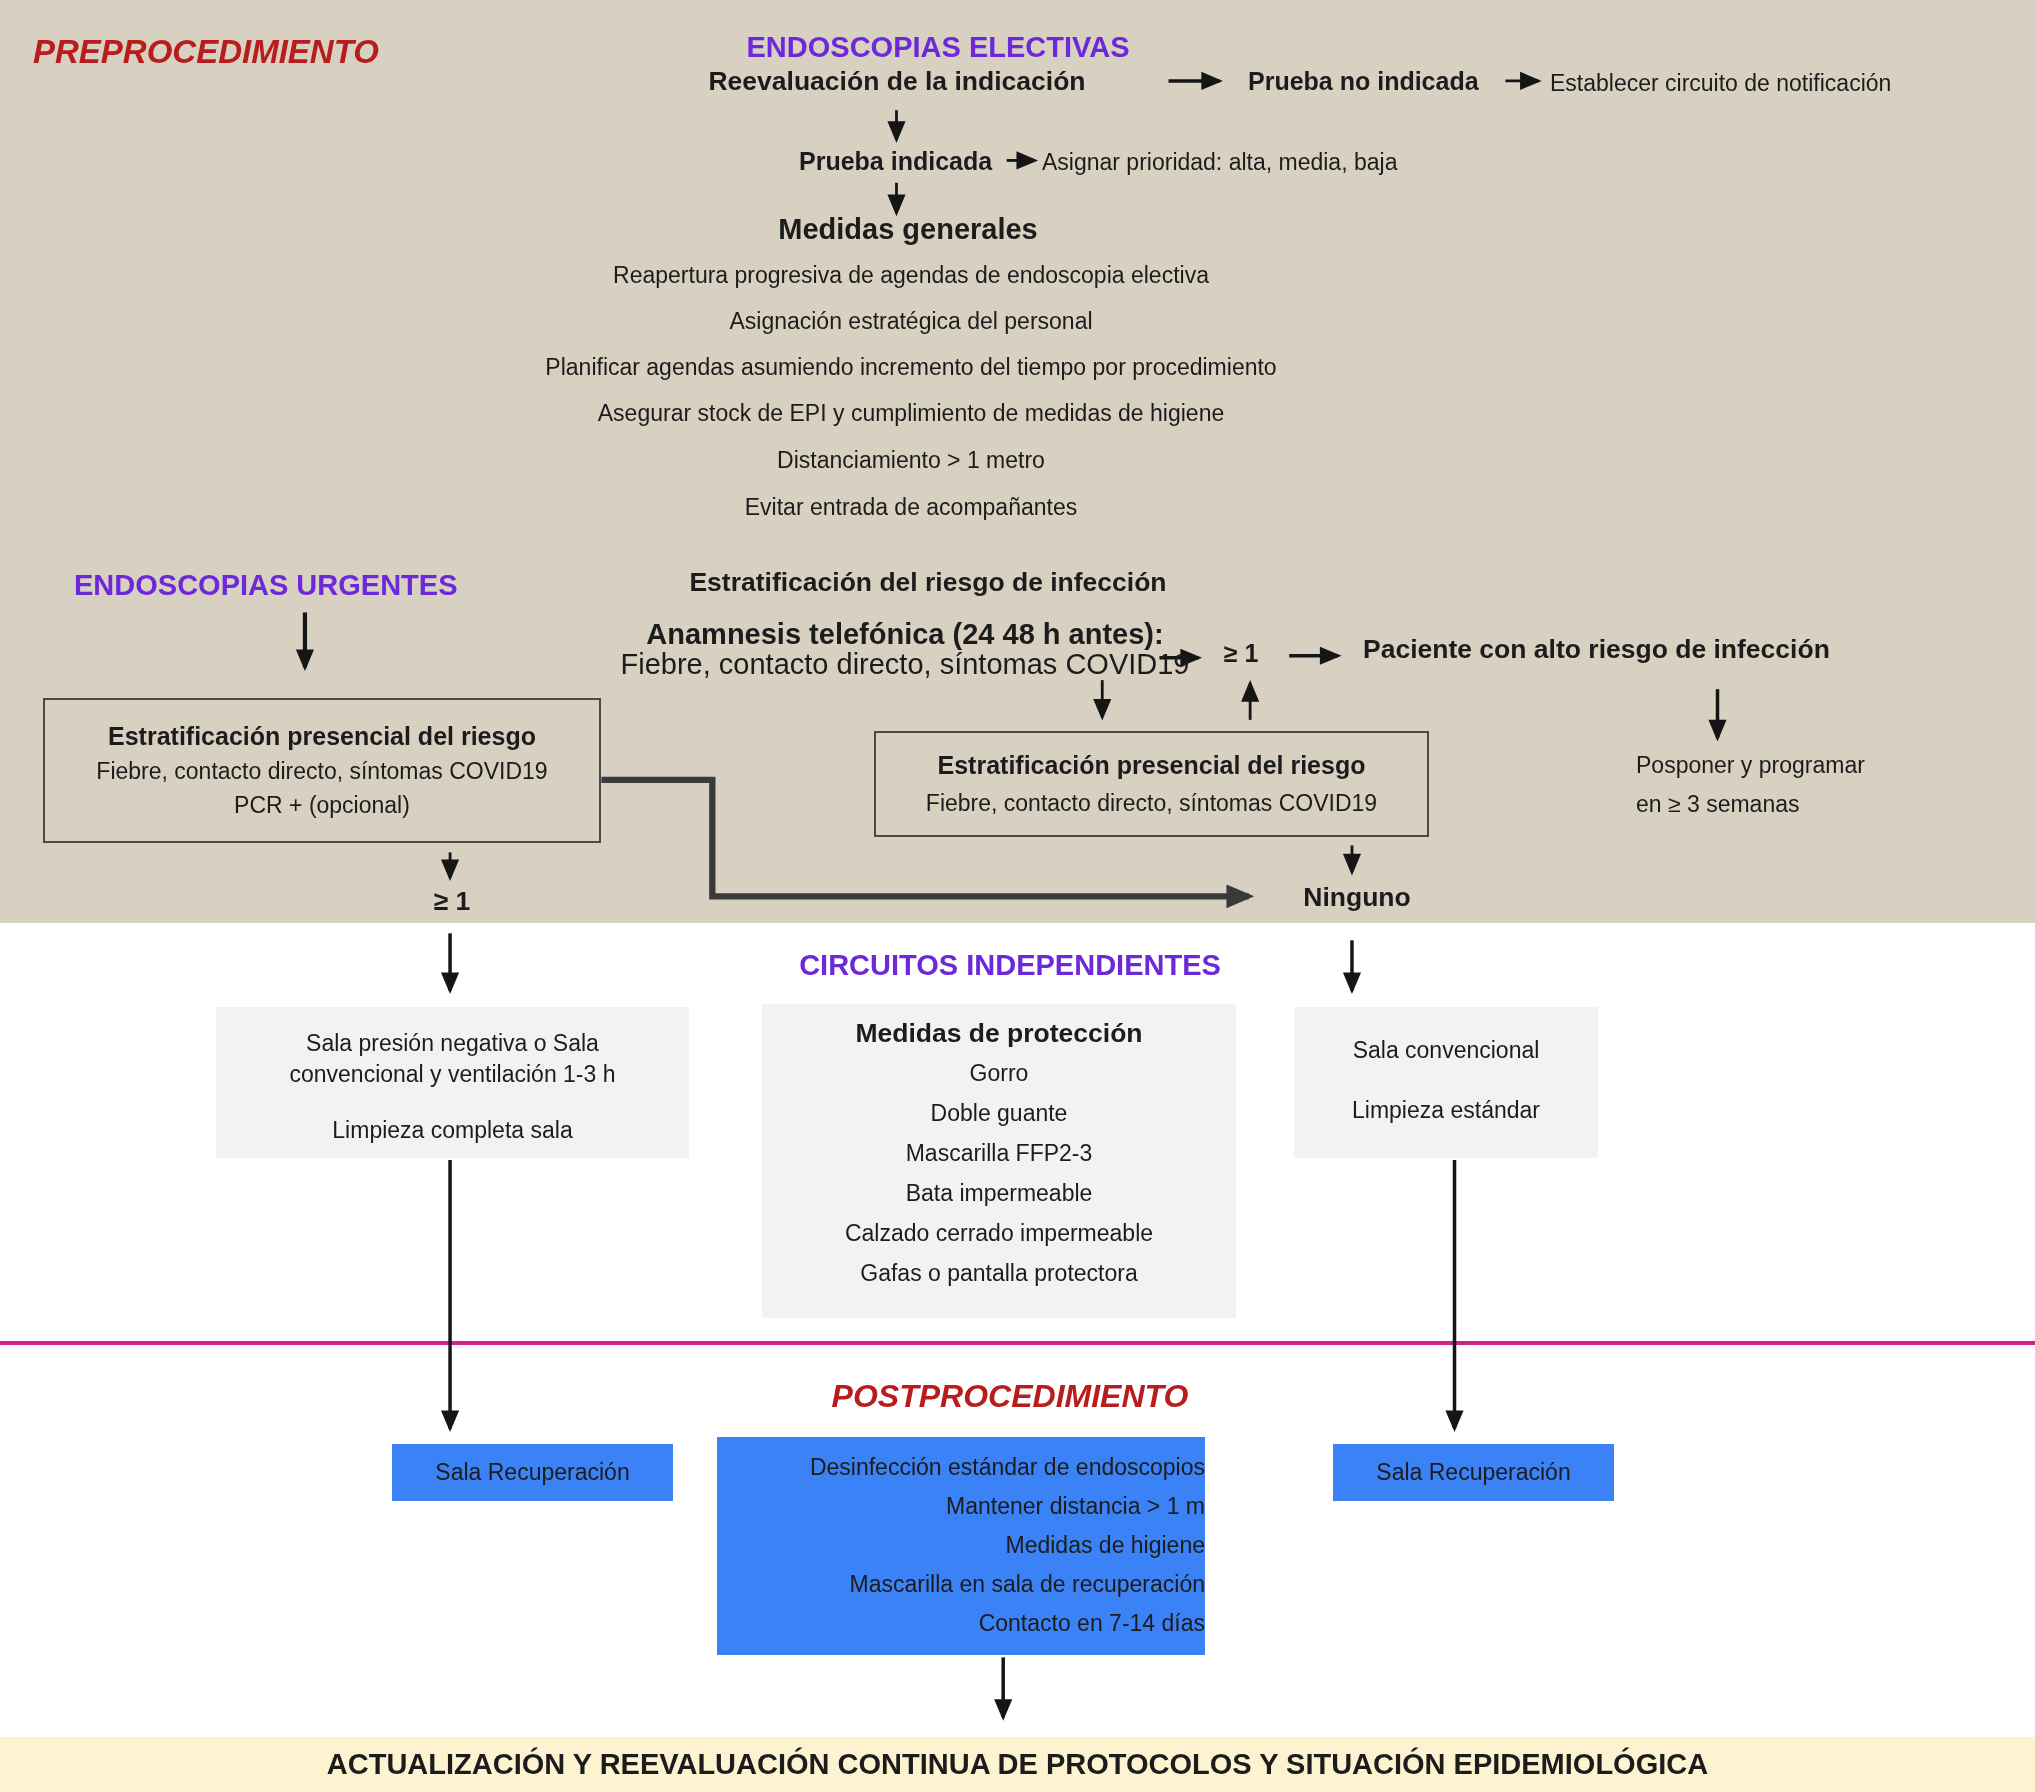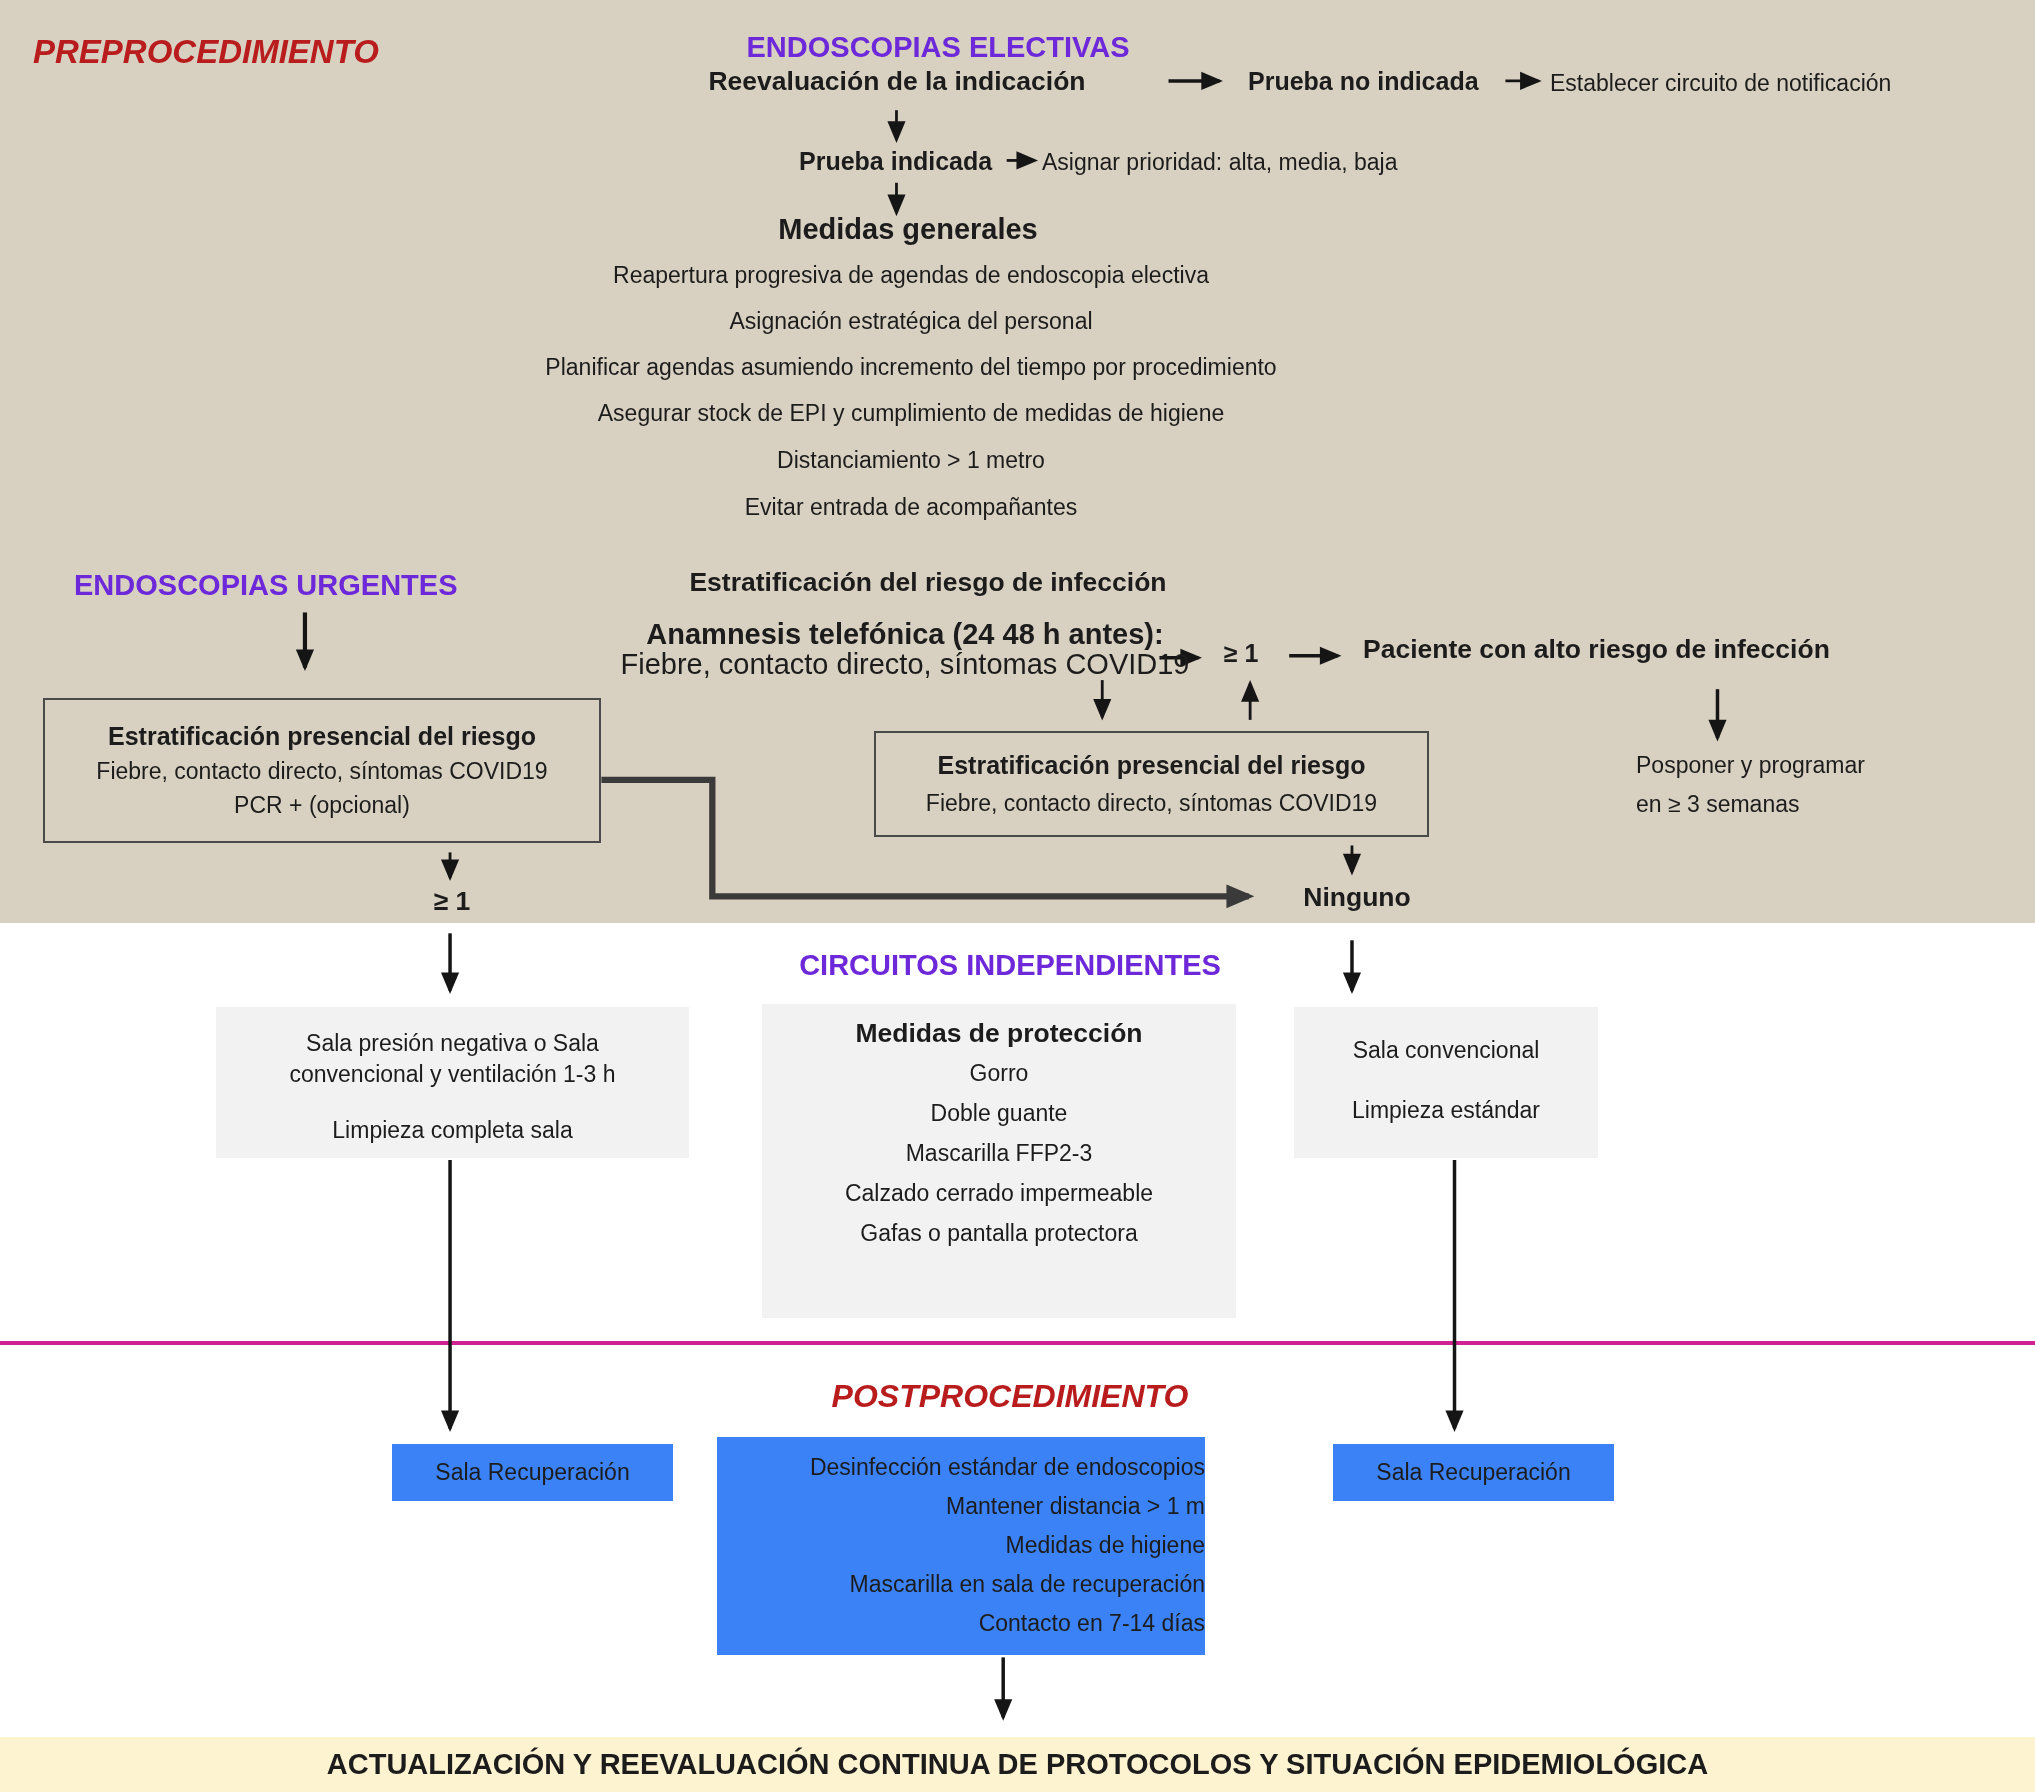--- a/index.html
+++ b/index.html
@@ -156,20 +156,21 @@
     <div>Sala presión negativa o Sala</div>
     <div>convencional y ventilación 1-3 h</div>
     <div style="margin-top:25px;">Limpieza completa sala</div>
   </div>
 
   <div class="panel" style="left:762px; top:1004px; width:474px; height:314px; padding-top:12.6px;">
     <div class="b fs38" style="line-height:32px; margin-bottom:4.2px;">Medidas de protección</div>
     <div style="line-height:40px;">Gorro</div>
     <div style="line-height:40px;">Doble guante</div>
     <div style="line-height:40px;">Mascarilla FFP2-3</div>
+    <div style="line-height:40px;">Bata impermeable</div>
     <div style="line-height:40px;">Calzado cerrado impermeable</div>
     <div style="line-height:40px;">Gafas o pantalla protectora</div>
   </div>
 
   <div class="panel" style="left:1294px; top:1007px; width:304px; height:151px; padding-top:29px; line-height:28px;">
     <div>Sala convencional</div>
     <div style="margin-top:32px;">Limpieza estándar</div>
   </div>
 
   <div class="t c b tl fs46" style="left:1010px; top:1378px;">POSTPROCEDIMIENTO</div>

